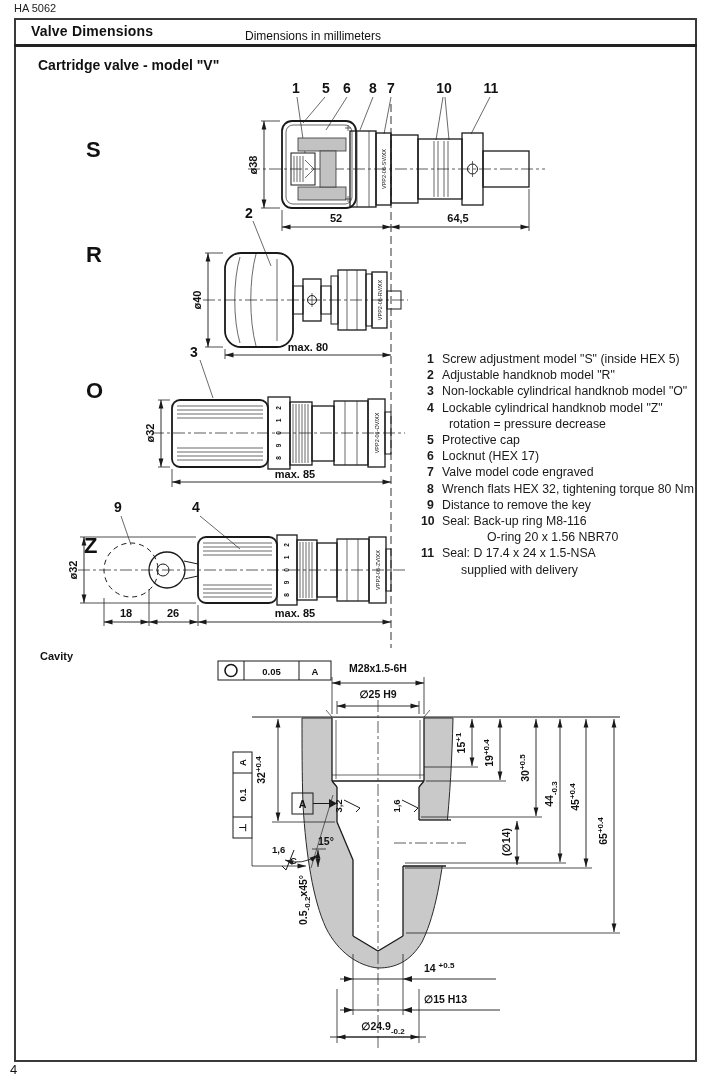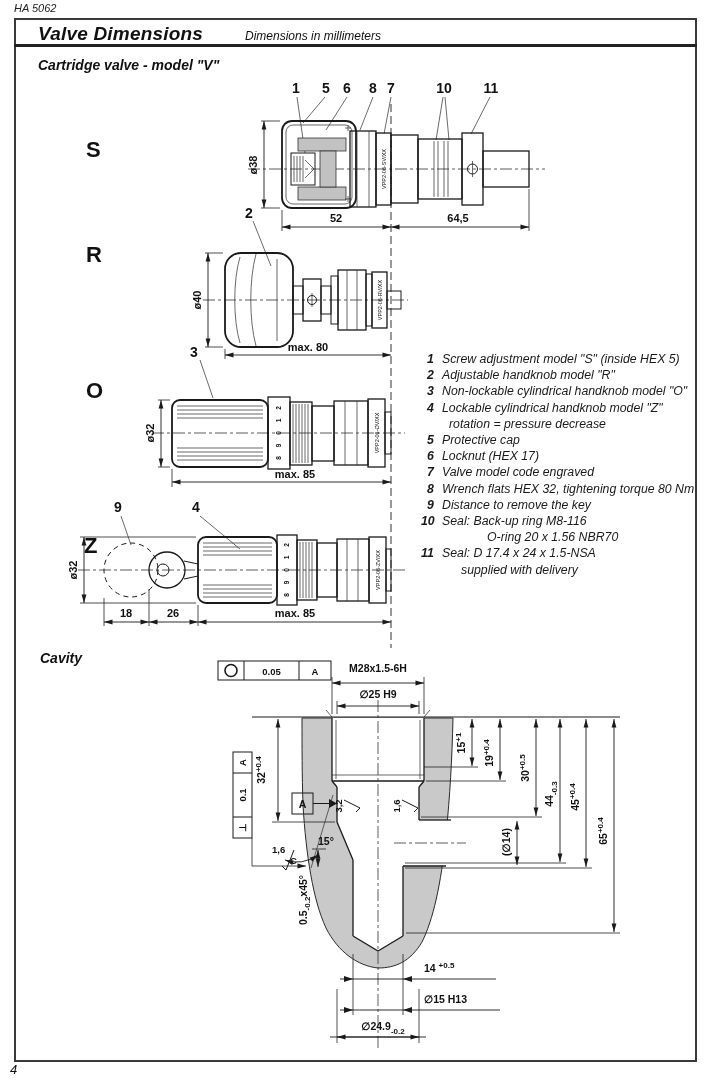--- a/index.html
+++ b/index.html
@@ -1,22 +1,22 @@
 <!DOCTYPE html>
 <html><head>
 <meta charset="utf-8">
 <style>
   html,body{margin:0;padding:0;background:#fff;}
   .page{position:relative;width:711px;height:1085px;background:#fff;
         font-family:"Liberation Sans",sans-serif;color:#111;overflow:hidden;}
-  .abs{position:absolute;font-style:italic;}
+  .abs{position:absolute;}
   .doccode{left:14px;top:2px;font-size:11px;color:#222;}
   .frame{left:14px;top:18px;width:679px;height:1040px;border:2px solid #3a3a3a;}
   .titlerule{left:14px;top:44px;width:683px;height:3px;background:#222;}
-  .title{left:38px;top:23px;font-size:19px;font-weight:bold;letter-spacing:.2px;}
+  .title{left:31px;top:23px;font-size:14px;font-weight:bold;letter-spacing:.2px;}
   .subtitle{left:245px;top:29px;font-size:12px;text-align:right;}
   .hsec{font-size:14px;font-weight:bold;}
   .legend{left:420px;top:351px;width:278px;font-size:12.3px;line-height:16.2px;color:#1a1a1a;}
   .lr{display:flex;}
   .ln{flex:none;width:22px;padding-left:7px;box-sizing:border-box;font-weight:bold;}
   .ln2{padding-left:1px;}
   .lt{flex:1;}
   .sub{padding-left:29px;}
   .b{font-weight:bold;}
   .i1{padding-left:41px;}
@@ -412,21 +412,21 @@
       <text class="dts" x="318" y="845">15°</text>
     </g>
   </svg>
 
   <div class="abs doccode">HA 5062</div>
   <div class="abs frame"></div>
   <div class="abs title">Valve Dimensions</div>
   <div class="abs subtitle">Dimensions in millimeters</div>
   <div class="abs titlerule"></div>
   <div class="abs hsec" style="left:38px;top:57px;">Cartridge valve - model "V"</div>
-  <div class="abs hsec" style="left:40px;top:650px;font-size:14px;">Cavity</div>
+  <div class="abs hsec" style="left:40px;top:650px;font-size:11px;">Cavity</div>
 
   <div class="abs legend">
     <div class="lr">
         <span class="ln">1</span>
         <span class="lt">Screw adjustment model "S" (inside HEX 5)</span>
       </div>
     <div class="lr">
         <span class="ln">2</span>
         <span class="lt">Adjustable handknob model "R"</span>
       </div>

